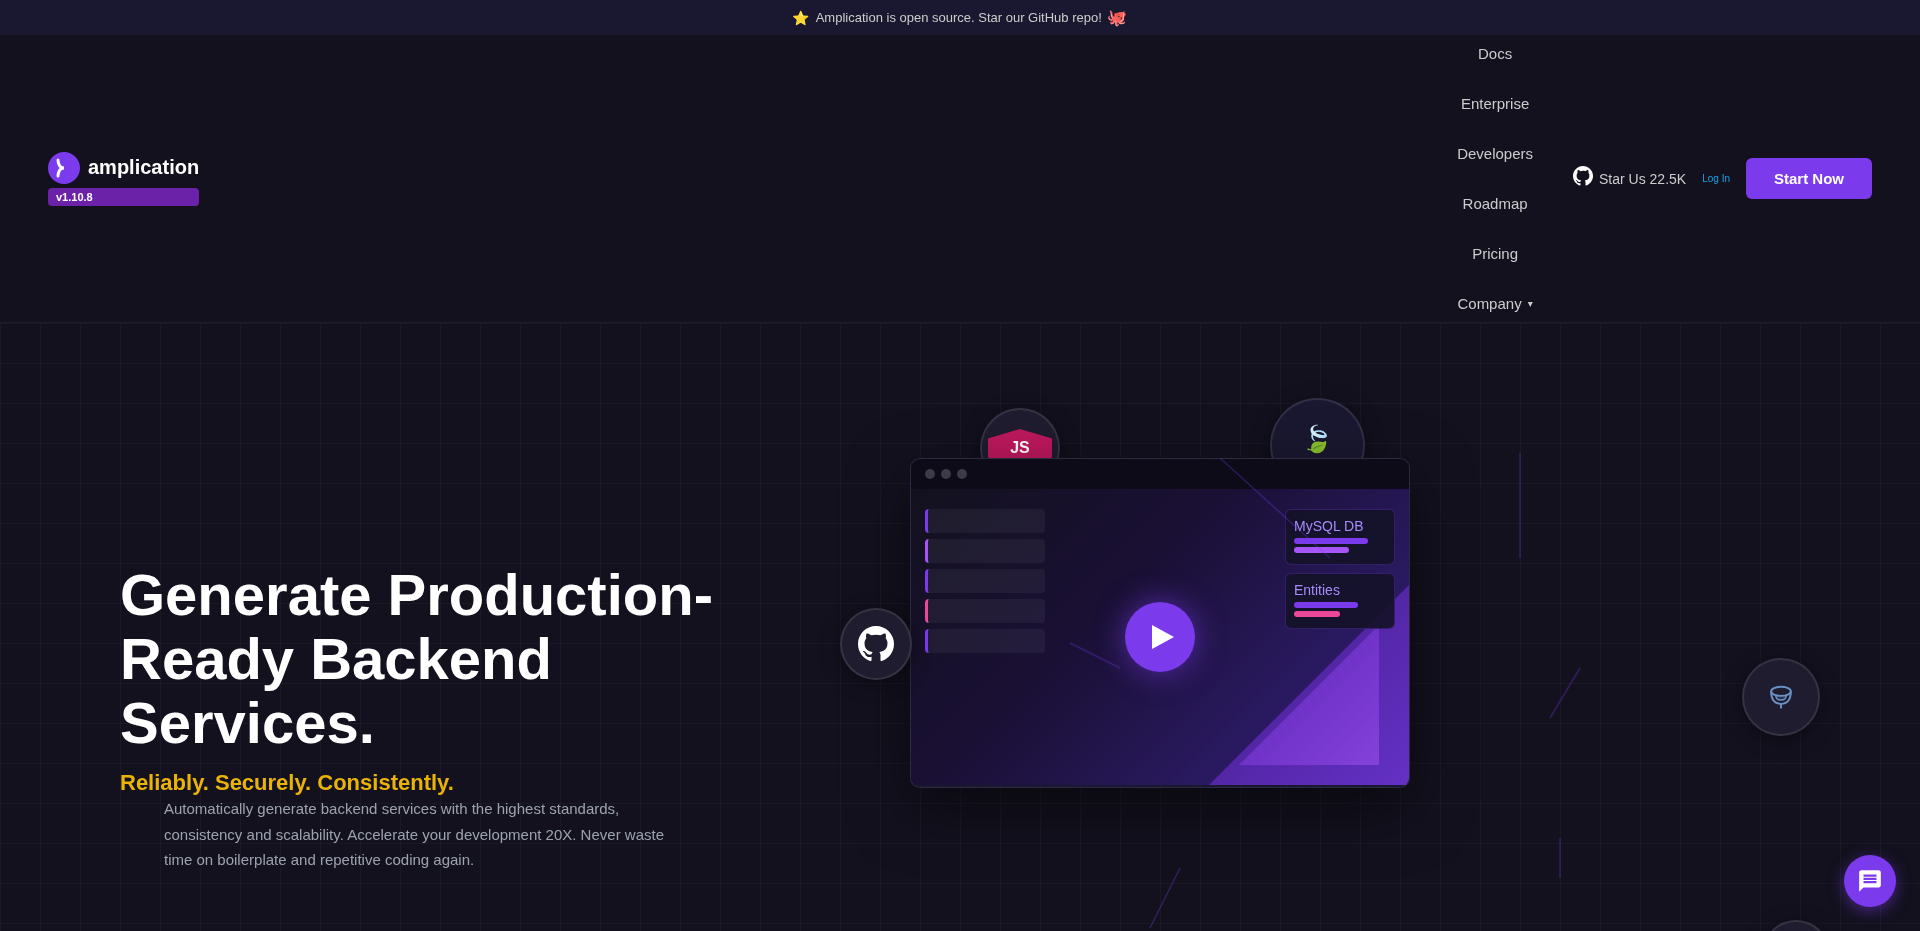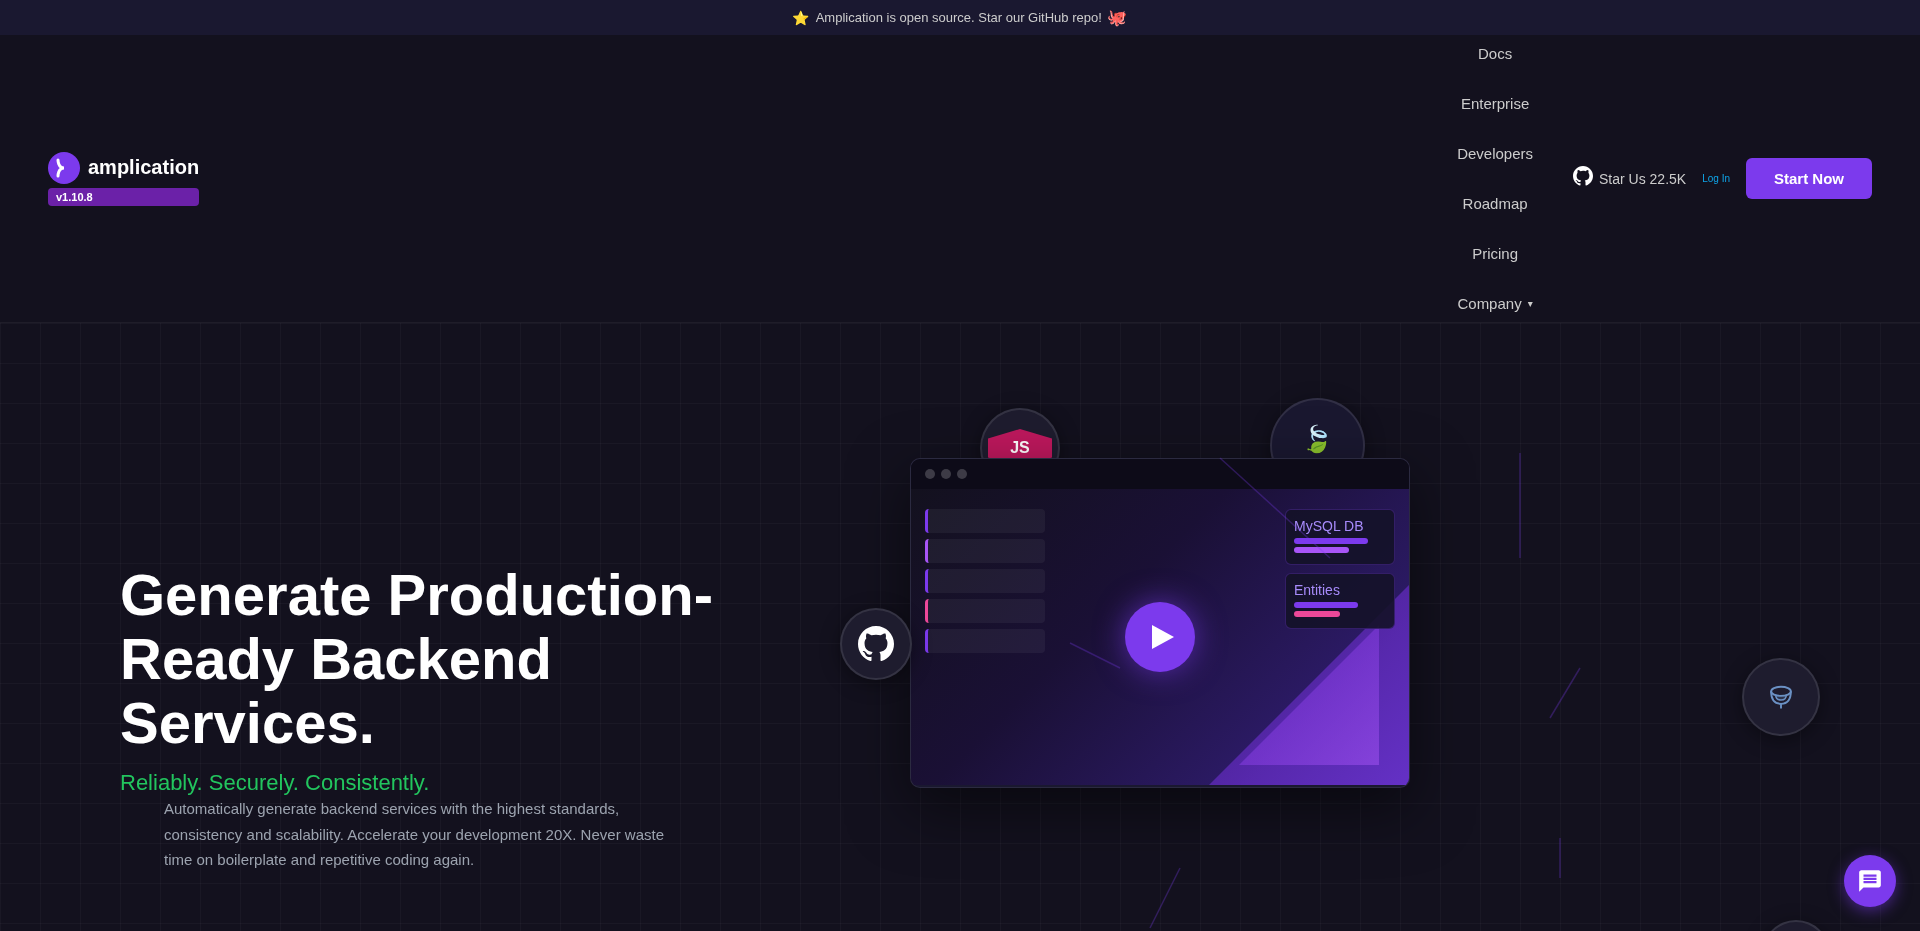--- a/index.html
+++ b/index.html
@@ -149,22 +149,22 @@
     }
     .hero-title {
       font-size: 58px;
       font-weight: 800;
       line-height: 1.1;
       color: #fff;
       margin-bottom: 16px;
     }
     .hero-subtitle {
       font-size: 22px;
-      font-weight: 400;
-      color: #22c55e;
+      font-weight: 700;
+      color: #eab308;
     }
     .hero-description {
       font-size: 15px;
       color: #9ca3af;
       line-height: 1.7;
       max-width: 520px;
       margin-bottom: 40px;
       margin-left: 44px;
     }
     .hero-buttons {

